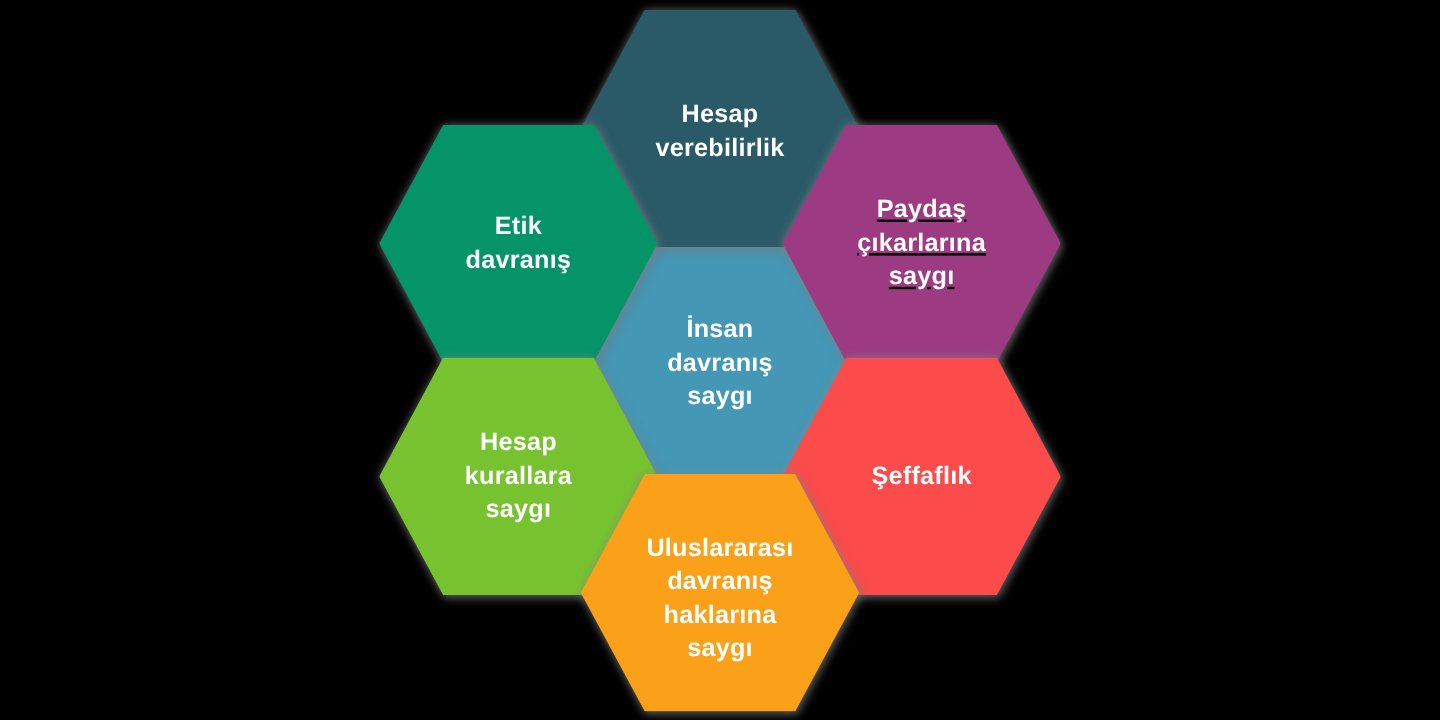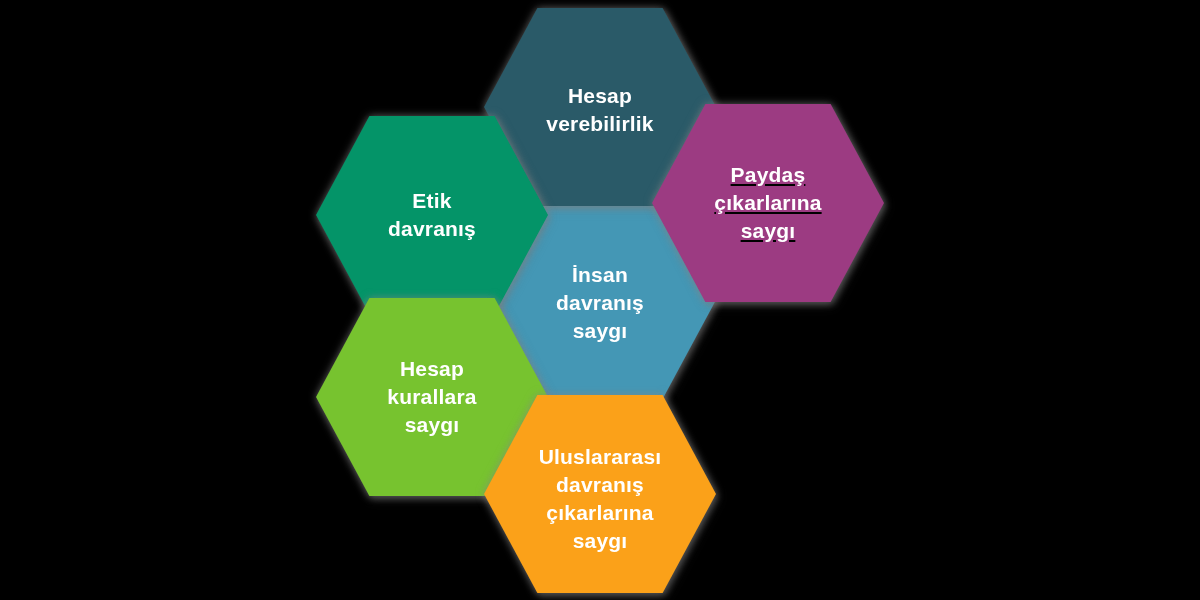--- a/index.html
+++ b/index.html
@@ -38,21 +38,21 @@
     font-weight: 700;
     font-size: 21px;
     line-height: 28px;
     text-align: center;
     white-space: pre-line;
     letter-spacing: 0.2px;
   }
   
   .pos-center       { left: 484px; top: 201px; }
   .pos-top          { left: 484px; top:   8px; }
-  .pos-top-left     { left: 316px; top: 116px; }
+  .pos-top-left     { left: 316px; top: 104px; }
   .pos-top-right    { left: 652px; top: 104px; }
   .pos-bottom-left  { left: 316px; top: 298px; }
   .pos-bottom-right { left: 652px; top: 298px; }
   .pos-bottom       { left: 484px; top: 395px; }
   .pos-top .hex-label,
   .pos-center .hex-label { padding-top: 5px; }
   .pos-bottom .hex-label { padding-top: 10px; }
 </style>
 </head>
 <body>
@@ -90,23 +90,28 @@
   </div>
 
   <div class="hex-wrap pos-bottom-left">
     <div class="hex" style="background-color: rgb(119, 195, 47);">
       <span class="hex-label">Hesap
 kurallara
 saygı</span>
     </div>
   </div>
 
+  <div class="hex-wrap pos-bottom-right">
+    <div class="hex" style="background-color: rgb(252, 75, 75);">
+      <span class="hex-label">Şeffaflık</span>
+    </div>
+  </div>
 
   <div class="hex-wrap pos-bottom">
     <div class="hex" style="background-color: rgb(251, 161, 25);">
       <span class="hex-label">Uluslararası
 davranış
-çıkarlarına
+haklarına
 saygı</span>
     </div>
   </div>
 
 </div>
 
 </body></html>

